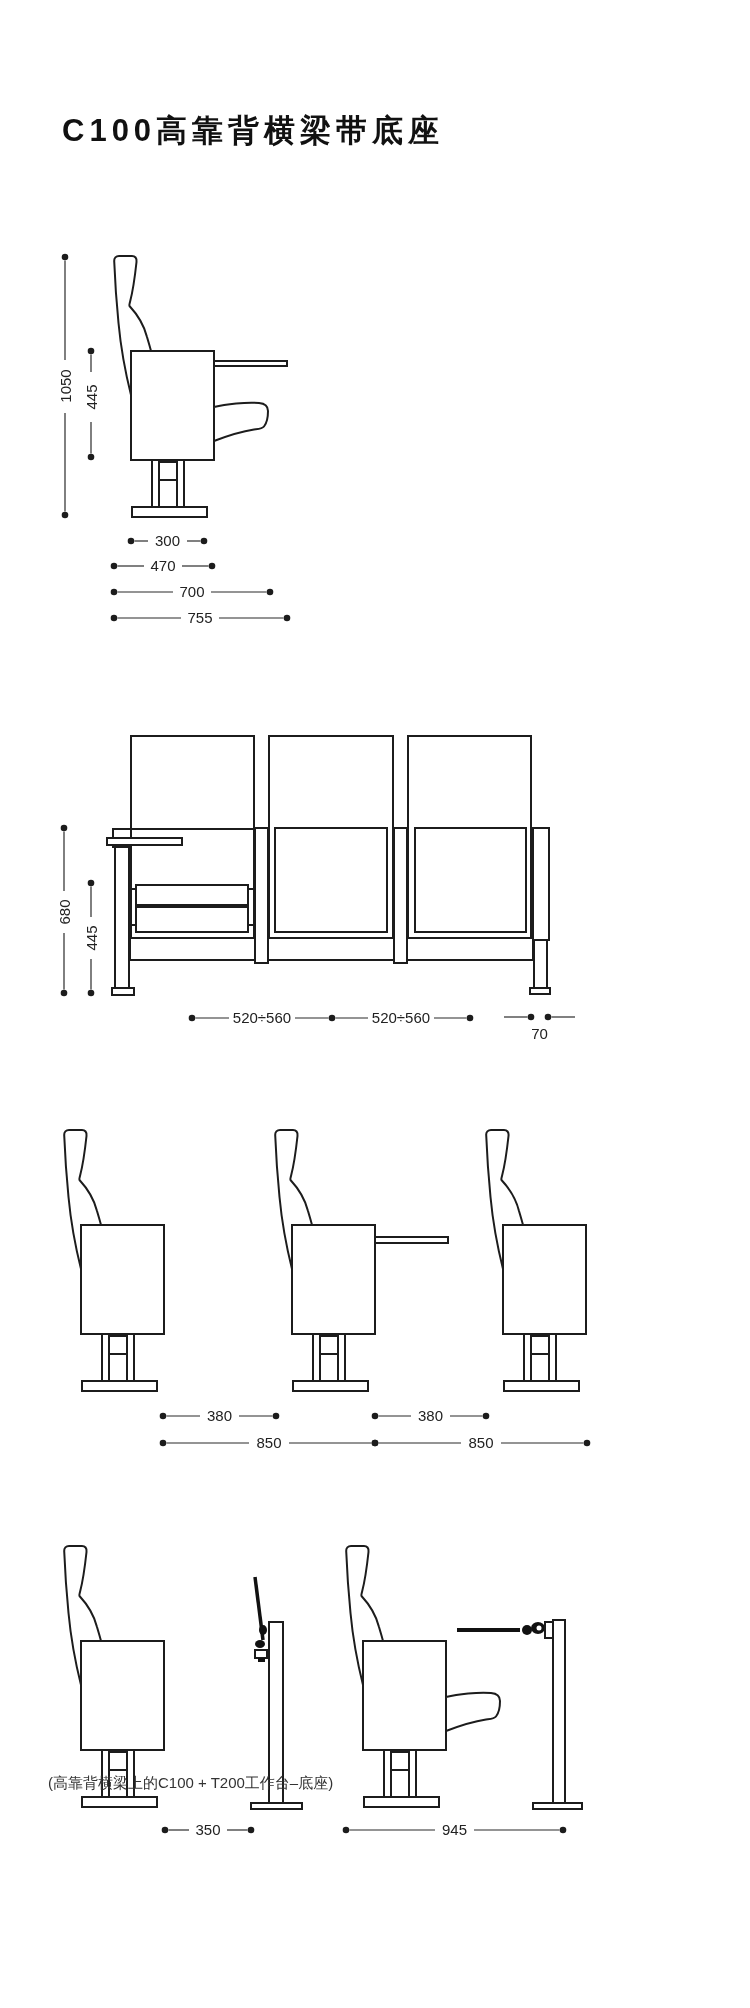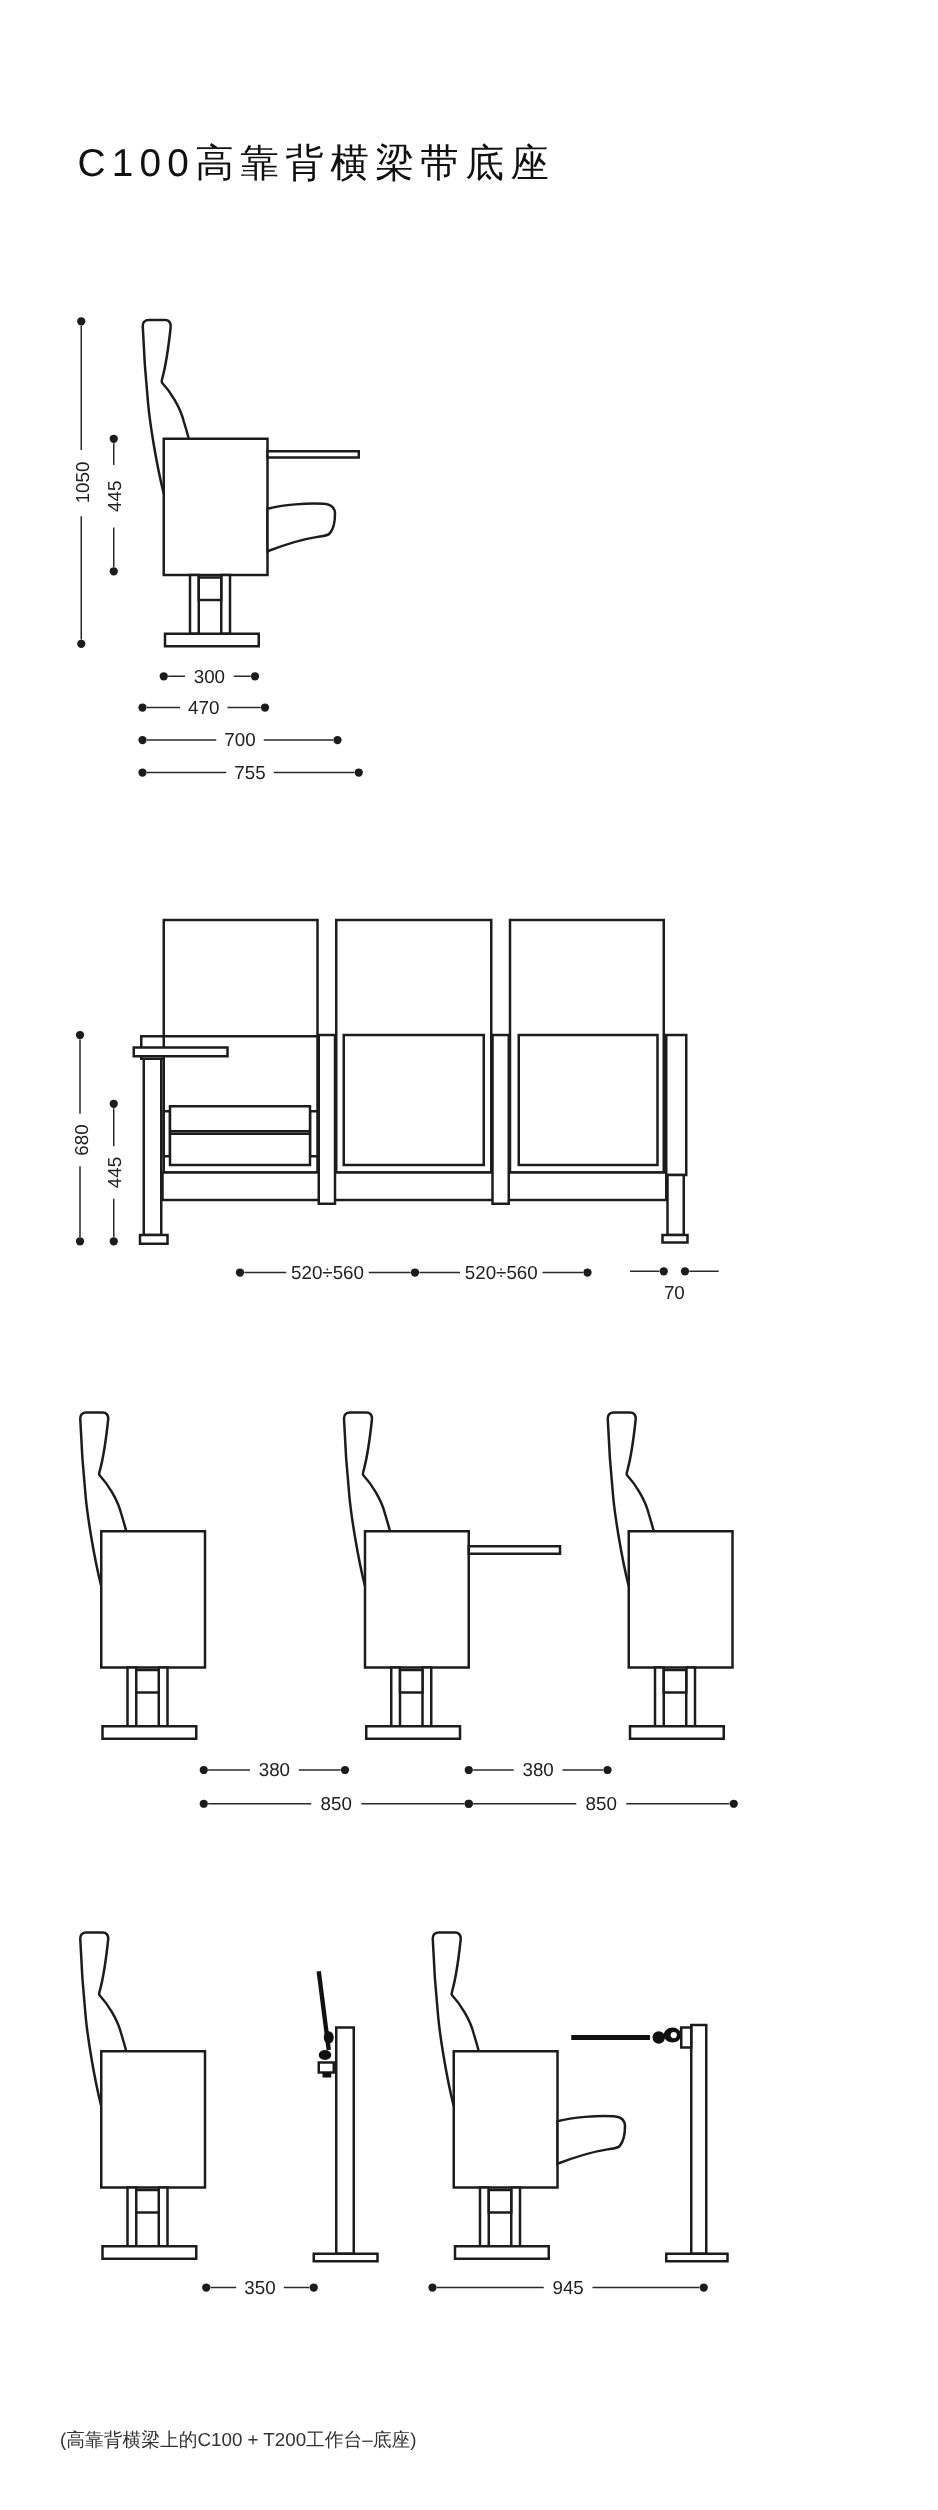--- a/index.html
+++ b/index.html
@@ -1,20 +1,20 @@
 <!DOCTYPE html>
 <html><head>
 <meta charset="utf-8">
 <style>
   html,body{margin:0;padding:0;background:#fff;}
   .page{position:relative;width:750px;height:2008px;background:#ffffff;overflow:hidden;
         font-family:"Liberation Sans", sans-serif;color:#222;}
   .title{position:absolute;left:62px;top:110px;font-size:31px;letter-spacing:5px;
-         color:#111;white-space:nowrap;font-weight:400;}
-  .caption{position:absolute;left:48px;top:1943px;font-size:15px;color:#333;white-space:nowrap;}
+         color:#111;white-space:nowrap;font-weight:700;}
+  .caption{position:absolute;left:48px;top:1774px;font-size:15px;color:#333;white-space:nowrap;}
   svg{position:absolute;left:0;top:0;}
   .ln{stroke:#1c1c1c;stroke-width:2;fill:#ffffff;}
   .ln-open{stroke:#1c1c1c;stroke-width:2;fill:none;}
   .dim{stroke:#2a2a2a;stroke-width:1.2;}
   .dot{fill:#1c1c1c;stroke:none;}
   .dtxt{font-family:"Liberation Sans", sans-serif;font-size:15px;fill:#222;}
   .blob{fill:#111;stroke:none;}
 </style>
 </head>
 <body>

